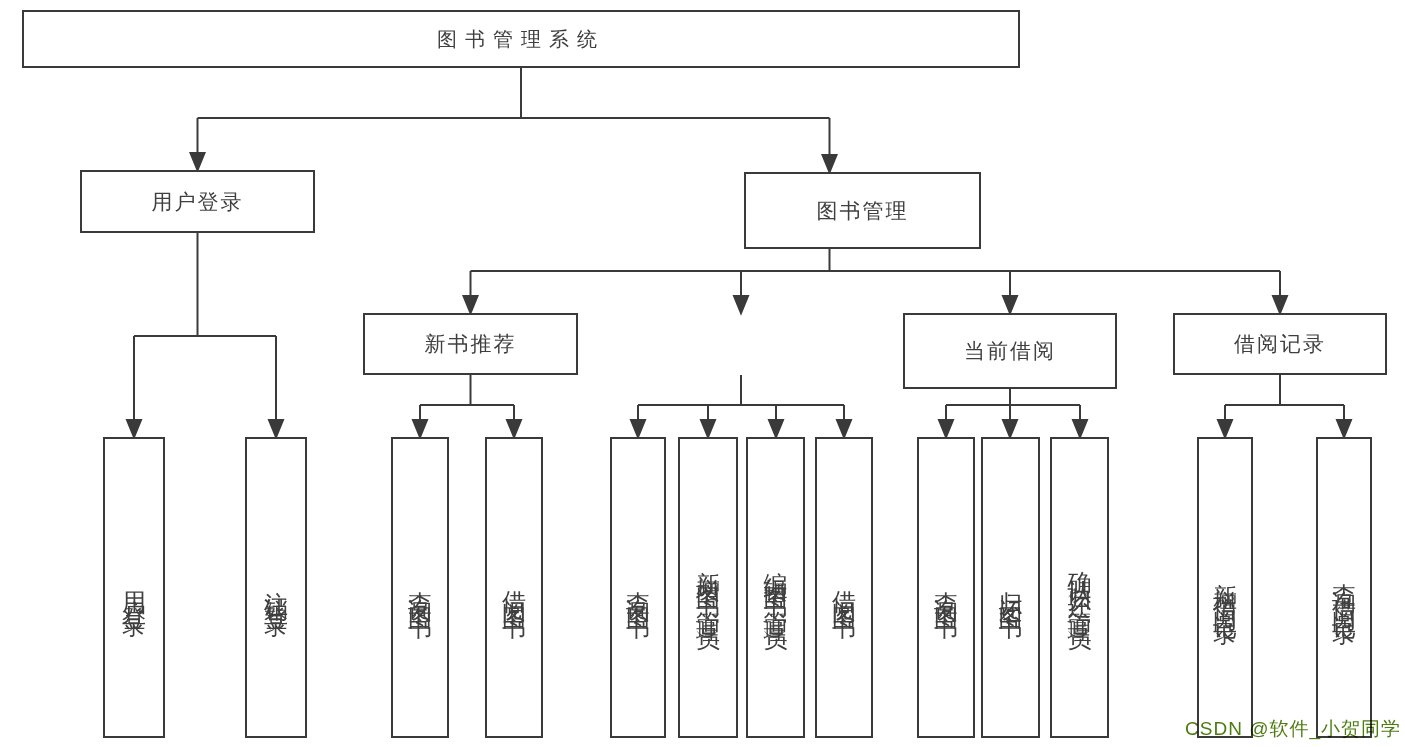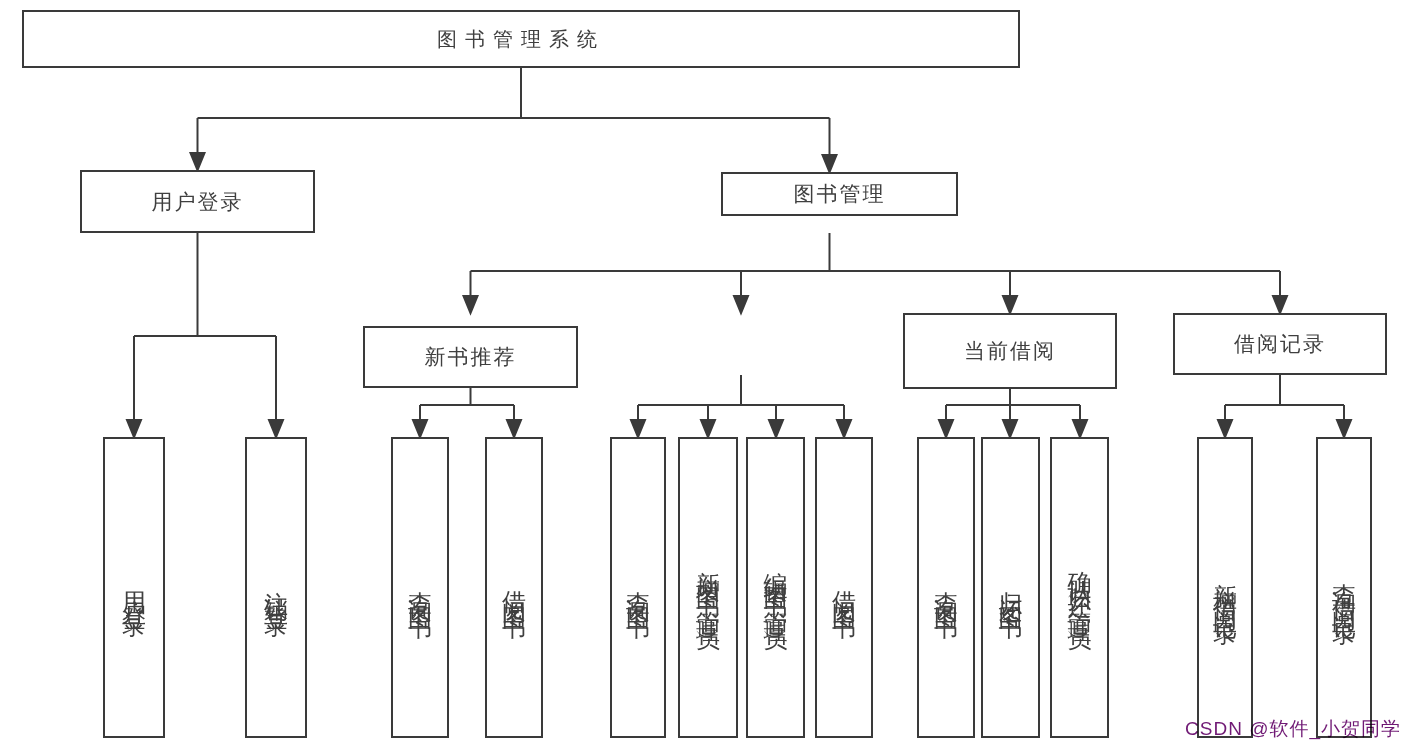--- a/index.html
+++ b/index.html
@@ -16,21 +16,21 @@
   .leaf{
     position:absolute;box-sizing:border-box;background:#ffffff;top:437px;height:301px;
     border:2px solid #3a3a3a;display:flex;align-items:center;justify-content:center;z-index:2;
   }
   .leaf span{
     writing-mode:vertical-rl;line-height:1;font-size:24px;letter-spacing:8px;
     color:#3f3f3f;display:block;
   }
   svg.wires{position:absolute;left:0;top:0;z-index:1;}
   .watermark{
-    position:absolute;right:4px;bottom:5px;z-index:5;color:#701a75;
+    position:absolute;right:4px;bottom:5px;z-index:5;color:#4d7c0f;
     font-size:19px;letter-spacing:1px;mix-blend-mode:multiply;white-space:nowrap;
   }
 </style>
 </head>
 <body>
 
 <div id="stage">
 
   <svg class="wires" width="1405" height="747" viewBox="0 0 1405 747">
     <g stroke="#3a3a3a" stroke-width="2" fill="#3a3a3a">
@@ -110,25 +110,25 @@
     </g>
   </svg>
 
   <div class="hbox root" style="left:22px;top:10px;width:998px;height:58px;text-align:right;">
     <span>图书管理系统</span>
   </div>
 
   <div class="hbox" style="left:80px;top:170px;width:235px;height:63px;">
     <span>用户登录</span>
   </div>
-  <div class="hbox" style="left:721px;top:172px;width:237px;height:44px;font-family:Liberation Mono, monospace;">
+  <div class="hbox" style="left:744px;top:172px;width:237px;height:77px;font-family:Liberation Mono, monospace;">
     <span>图书管理</span>
   </div>
 
-  <div class="hbox" style="left:363px;top:313px;width:215px;height:62px;margin-top:13px;">
+  <div class="hbox" style="left:363px;top:313px;width:215px;height:62px;">
     <span>新书推荐</span>
   </div>
   <div class="hbox" style="left:903px;top:313px;width:214px;height:76px;">
     <span>当前借阅</span>
   </div>
   <div class="hbox" style="left:1173px;top:313px;width:214px;height:62px;">
     <span>借阅记录</span>
   </div>
 
   <div class="leaf" style="left:103px;width:62px;">

